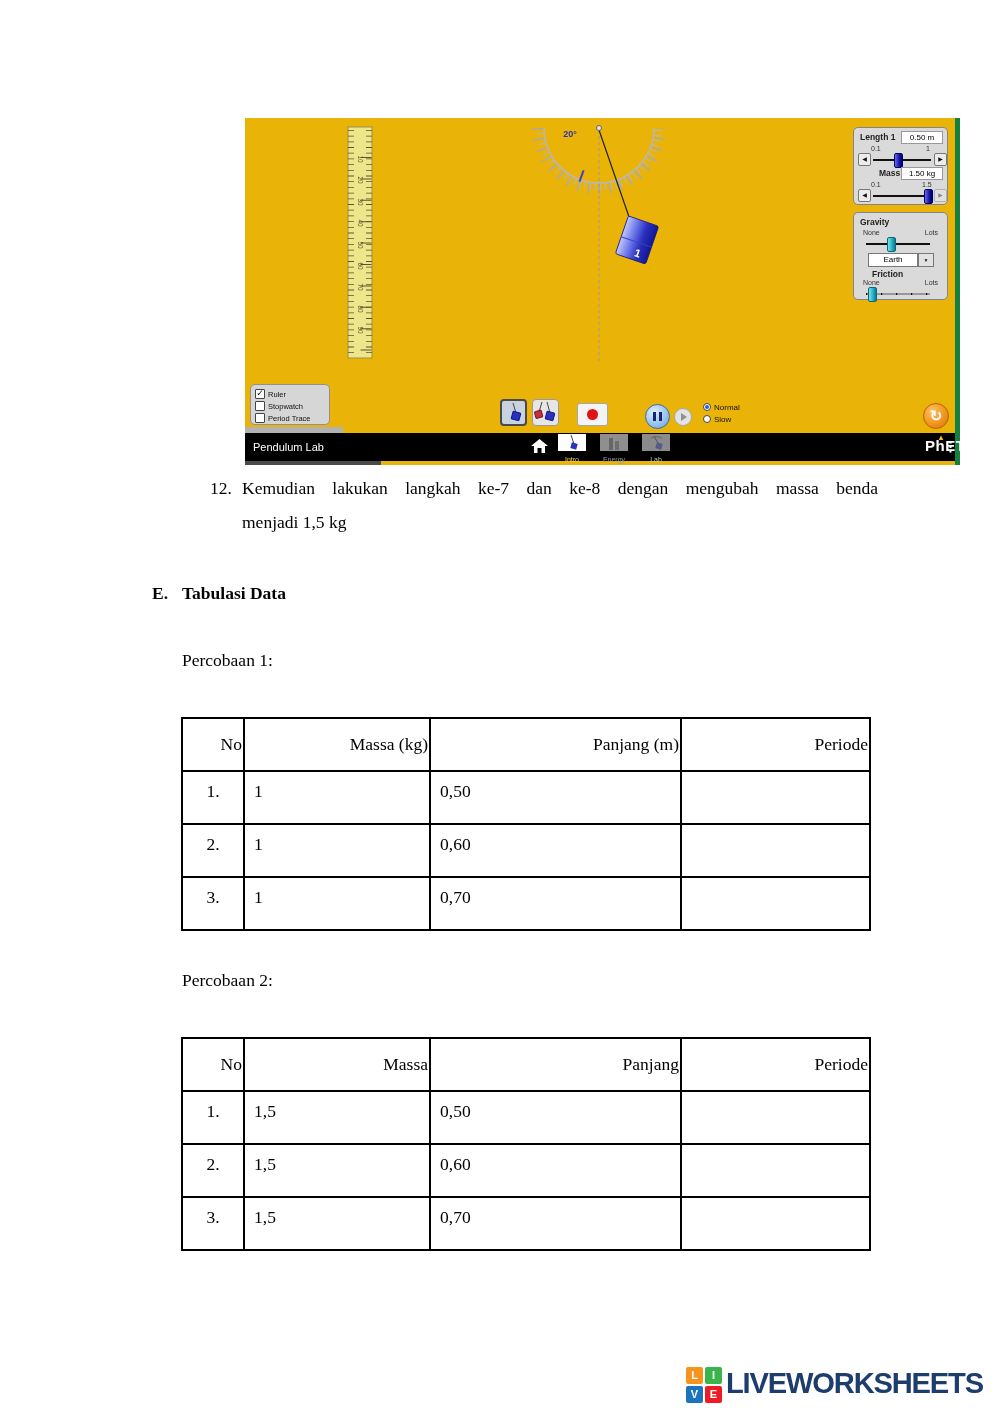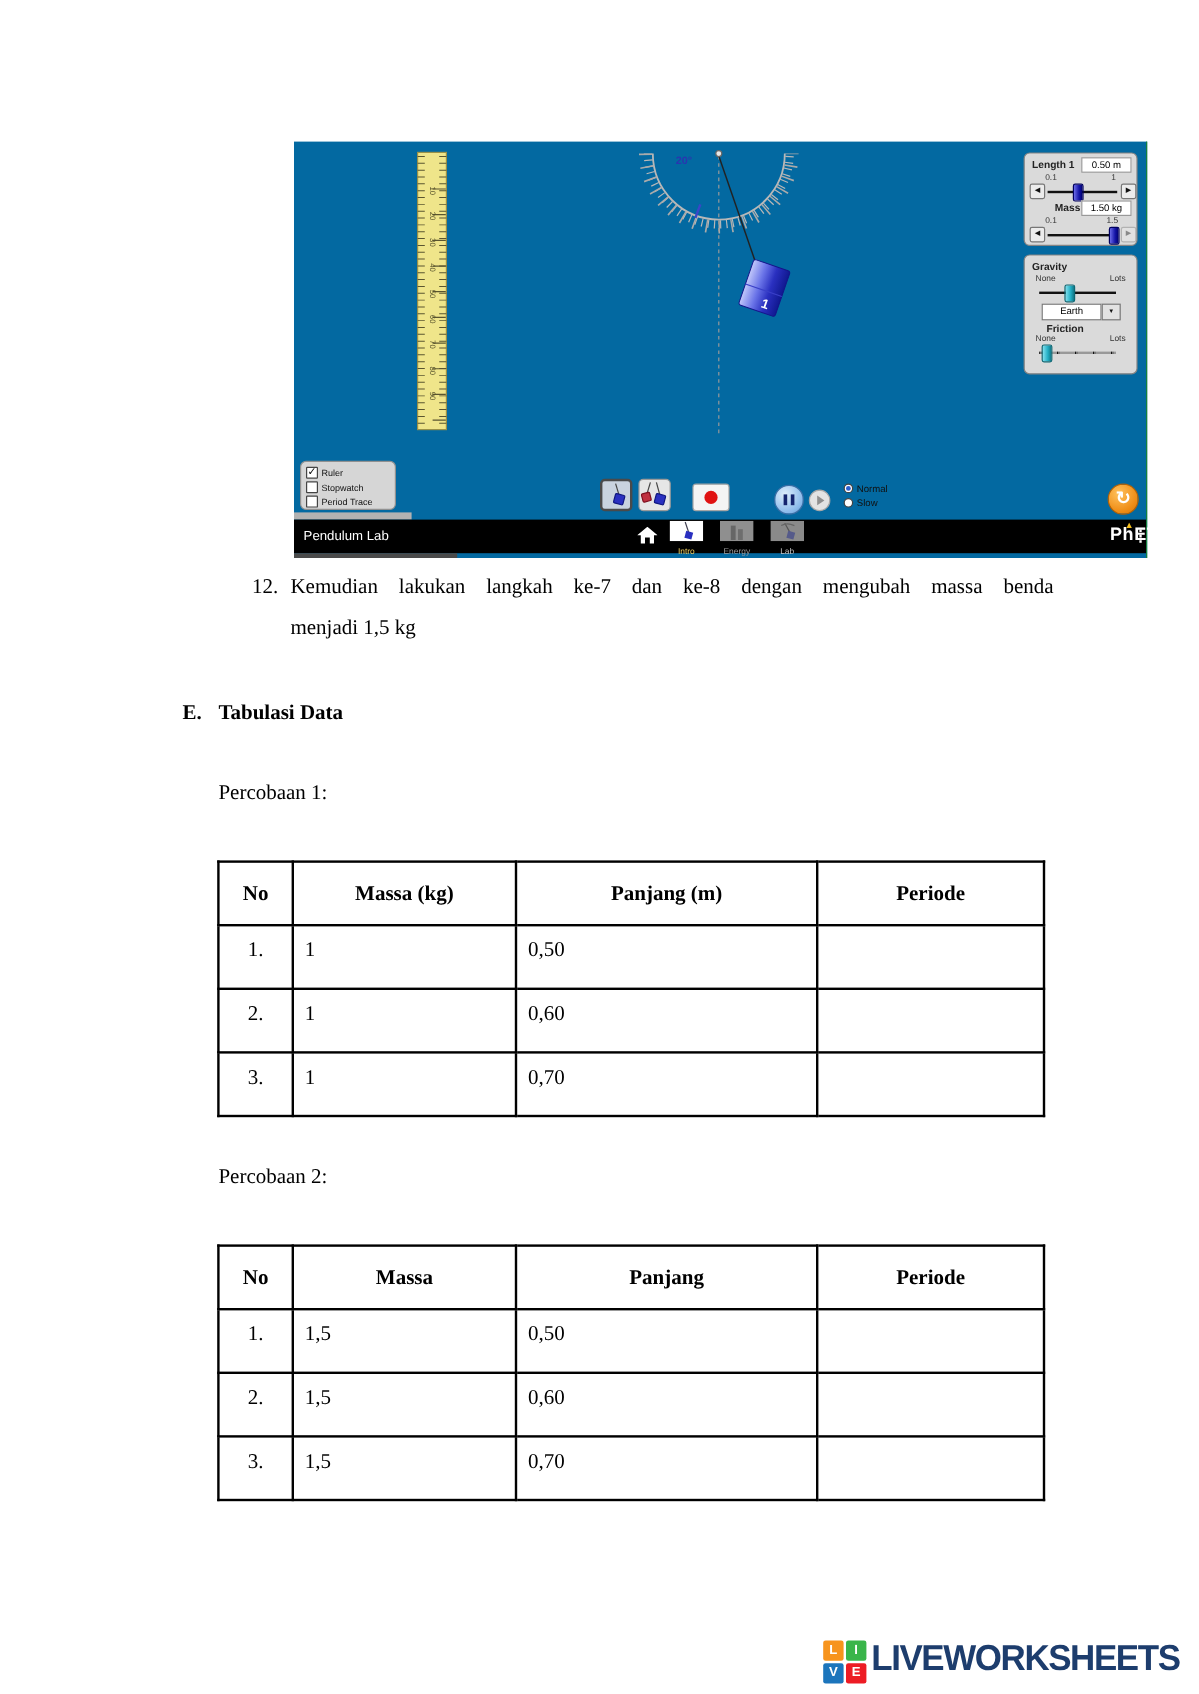--- a/index.html
+++ b/index.html
@@ -1,29 +1,29 @@
 <!DOCTYPE html>
 <html><head>
 <meta charset="utf-8">
 <style>
   html,body{margin:0;padding:0;}
   .page{position:relative;width:999px;height:1412px;background:#ffffff;overflow:hidden;
         font-family:"Liberation Serif",serif;color:#000;}
   .abs{position:absolute;text-align:center;}
 
   
-  .sim{position:absolute;left:245px;top:118px;width:710px;height:347px;background:#0369a1;
-       border-right:1px solid #15803d;font-family:"Liberation Sans",sans-serif;}
+  .sim{position:absolute;left:245px;top:118px;width:710px;height:347px;background:#eab308;
+       border-right:5px solid #15803d;font-family:"Liberation Sans",sans-serif;}
   .sim-canvas{position:absolute;left:0;top:0;}
 
   
   .panel{position:absolute;left:608px;width:95px;background:#dadada;border:1px solid #848484;
          border-radius:5px;box-sizing:border-box;}
   .panel1{top:9px;height:78px;}
-  .panel2{top:94px;height:100px;}
+  .panel2{top:94px;height:88px;}
   .p-label{position:absolute;font-size:8.5px;font-weight:bold;color:#222;}
   .p-value{position:absolute;background:#fff;border:1px solid #999;font-size:8px;
            text-align:center;line-height:11px;height:11px;width:40px;}
   .p-min,.p-max{position:absolute;font-size:7px;color:#333;}
   .track{position:absolute;height:2px;background:#111;}
   .track.ticks{background:repeating-linear-gradient(90deg,#111 0 1px,#777 1px 2px,#999 2px 15px);}
   .handle{position:absolute;width:7px;height:13px;border-radius:2px;}
   .handle.blue{background:linear-gradient(90deg,#6a6ae8,#1515a8 60%,#000070);border:1px solid #000060;}
   .handle.cyan{background:linear-gradient(90deg,#7fe0ee,#23aec4 60%,#117888);border:1px solid #0d6875;}
   .arrow-btn{position:absolute;width:11px;height:11px;background:#ececec;border:1px solid #777;
@@ -82,21 +82,21 @@
   .menu-dots{position:absolute;left:699px;top:5px;color:#fff;font-size:13px;font-weight:bold;line-height:18px;}
   .strip-a{position:absolute;left:0;top:309px;width:98px;height:6px;background:#b2b2b2;}
   .strip-b{position:absolute;left:0;top:343px;width:136px;height:4px;background:#4a4a4a;}
 
   
   .doc-text{position:absolute;font-size:17.5px;line-height:22px;}
   .just{text-align:justify;text-align-last:justify;}
   .bold{font-weight:bold;}
   table.data{position:absolute;border-collapse:collapse;table-layout:fixed;width:688px;}
   table.data th,table.data td{border:2px solid #000;font-size:17.5px;box-sizing:border-box;}
-  table.data th{height:53px;font-weight:bold;text-align:center;vertical-align:middle;}
+  table.data th{height:53px;font-weight:normal;text-align:right;vertical-align:middle;}
   table.data td{height:53px;vertical-align:top;padding:9px 0 0 9px;text-align:left;}
   table.data td.no{text-align:center;padding-left:0;}
   .t1{left:181px;top:717px;} .t2{left:181px;top:1037px;}
 
   
   .lw-icon{position:absolute;left:686px;top:1367px;display:grid;
            grid-template-columns:17px 17px;grid-template-rows:17px 17px;gap:2px;}
   .lw-sq{border-radius:2px;color:#fff;font-family:"Liberation Sans",sans-serif;font-weight:bold;
          font-size:11px;text-align:center;line-height:17px;}
   .lw-sq.c0{background:#f7941d;} .lw-sq.c1{background:#39b54a;}

